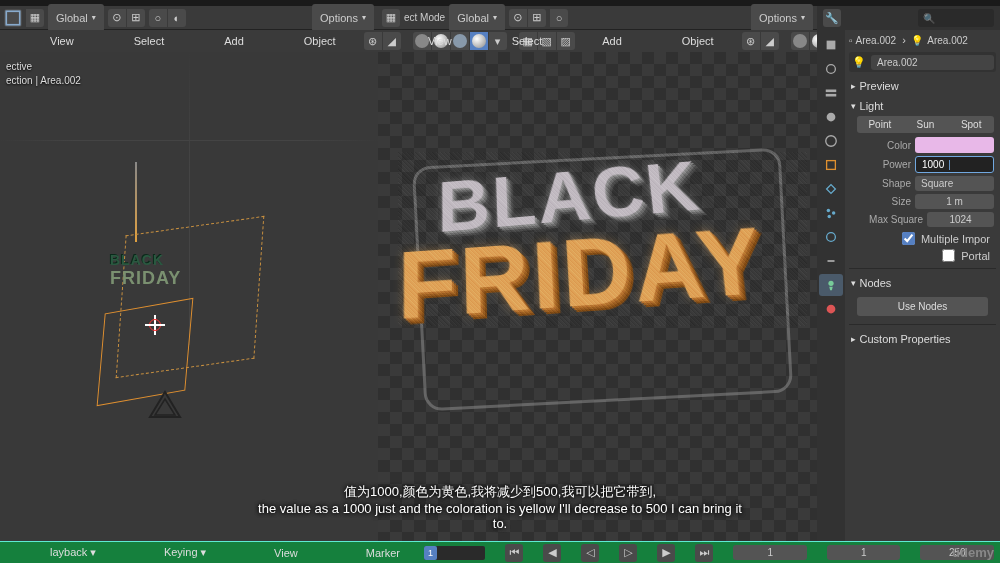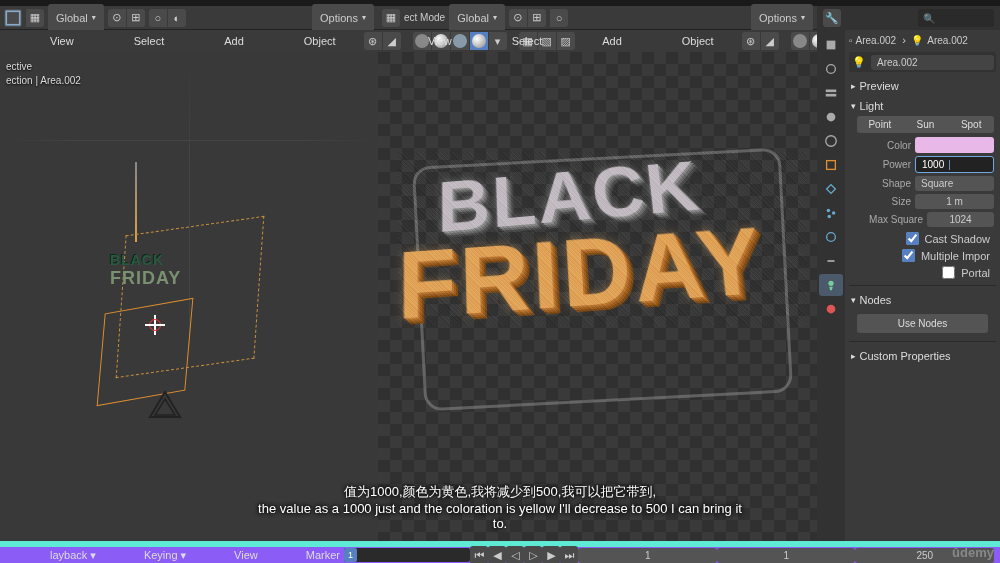--- a/index.html
+++ b/index.html
@@ -99,21 +99,21 @@
 .checkbox-row input { accent-color: #5680c2; }
 
 .use-nodes-btn { width: 100%; background: #545454; border: none; color: #ddd; padding: 4px; border-radius: 3px; cursor: pointer; font-size: 10px; }
 
 .search-bar { position: absolute; top: 10px; right: 4px; width: 110px; height: 18px; background: #2a2a2a; border-radius: 3px; display: flex; align-items: center; padding: 0 6px; }
 .search-bar::before { content: '🔍'; font-size: 10px; margin-right: 4px; opacity: 0.6; }
 
 .datablock-row { display: flex; align-items: center; gap: 4px; margin-bottom: 4px; background: #323232; padding: 2px; border-radius: 3px; }
 .datablock-icon { width: 16px; height: 16px; display: flex; align-items: center; justify-content: center; font-size: 11px; }
 
-.bottom-bar { position: absolute; bottom: 0; left: 0; right: 0; height: 22px; background: #8b5cf6; display: flex; align-items: center; padding: 0 6px; gap: 0; border-top: 6px solid #5eead4; }
+.bottom-bar { position: absolute; bottom: 0; left: 0; right: 0; height: 22px; background: #15803d; display: flex; align-items: center; padding: 0 6px; gap: 20px; border-top: 1px solid #5eead4; }
 .timeline-track { flex: 1; background: #2a2a2a; height: 14px; border-radius: 2px; position: relative; }
 .frame-indicator { position: absolute; left: 0; height: 14px; background: #5680c2; color: #fff; font-size: 9px; padding: 0 4px; border-radius: 2px; line-height: 14px; }
 
 .subtitle { position: absolute; bottom: 32px; left: 50%; transform: translateX(-50%); text-align: center; color: #ffffff; font-size: 13px; text-shadow: 0 0 4px #000, 0 0 4px #000; pointer-events: none; z-index: 50; }
 
 .udemy { position: absolute; bottom: 3px; right: 6px; color: #888; font-size: 13px; z-index: 60; font-weight: bold; }
 
 .top-right-header { position: absolute; top: 6px; right: 0; width: 183px; height: 24px; background: #323232; display: flex; align-items: center; gap: 6px; padding: 0 6px; z-index: 5; }
 
 .breadcrumb-area { display: flex; gap: 6px; }
@@ -380,24 +380,20 @@
       <div class="prop-row">
         <span class="prop-label">Size</span>
         <span class="prop-field num">1 m</span>
       </div>
 
       <div class="prop-row">
         <span class="prop-label" style="min-width:70px">Max Square</span>
         <span class="prop-field num">1024</span>
       </div>
 
-      <div class="checkbox-row">
-        <input type="checkbox" checked="" style="">
-        <span>Cast Shadow</span>
-      </div>
       <div class="checkbox-row">
         <input type="checkbox" checked="" style="">
         <span>Multiple Impor</span>
       </div>
       <div class="checkbox-row">
         <input type="checkbox" style="">
         <span>Portal</span>
       </div>
     </div>
 

